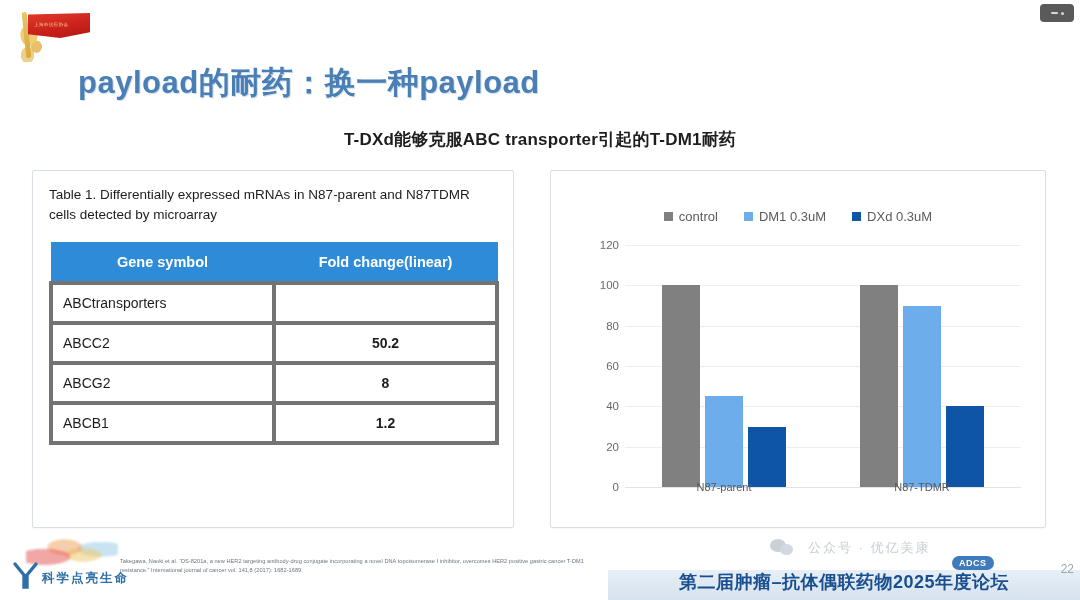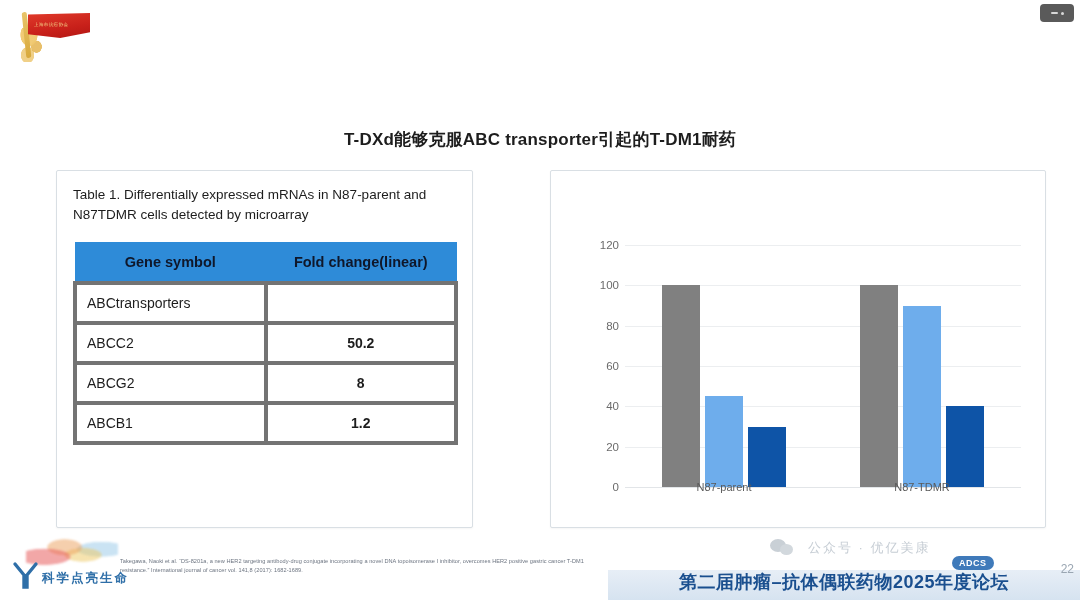--- a/index.html
+++ b/index.html
@@ -67,37 +67,37 @@
     letter-spacing: .2px;
   }
 
   
   .panel {
     position: absolute; background: #ffffff;
     border: 1px solid #d9dfe4;
     border-radius: 2px;
     box-shadow: 0 1px 2px rgba(0,0,0,.04);
   }
-  #left-panel  { left: 32px;  top: 170px; width: 417px; height: 358px; margin-left: 24px; }
+  #left-panel  { left: 32px;  top: 170px; width: 482px; height: 358px; }
   #right-panel { left: 550px; top: 170px; width: 496px; height: 358px; }
 
   
   .table-caption {
     margin: 14px 18px 0 16px;
     font-size: 13.5px; color: #1d1d1d; line-height: 1.45;
   }
   .gene-table {
     margin: 18px 14px 0 16px;
     width: calc(100% - 30px);
     border-collapse: collapse;
     table-layout: fixed;
   }
   .gene-table th {
     background: #2e8bd8;
-    color: #0f172a;
+    color: #ffffff;
     font-size: 14.5px; font-weight: bold;
     padding: 11px 6px;
     text-align: center;
     border: 1px solid #2e8bd8;
   }
   .gene-table td {
     font-size: 14px; color: #1d1d1d;
     padding: 10px 10px;
     border: 4px solid #737373;
     background: #fff;
@@ -215,20 +215,21 @@
       <i></i>
   </div>
 
   <div class="flag">
     <div class="ribbon"></div>
     <div class="pole"></div>
     <div class="cloth"></div>
     <div class="cloth-txt">上海市抗癌协会</div>
   </div>
 
+  <div class="main-title">payload的耐药：换一种payload</div>
   <div class="sub-title">T-DXd能够克服ABC transporter引起的T-DM1耐药</div>
 
   <div class="panel" id="left-panel">
     <div class="table-caption">Table 1. Differentially expressed mRNAs in N87-parent and N87TDMR cells detected by microarray</div>
     <table class="gene-table">
       <thead>
         <tr>
           <th>Gene symbol</th>
           <th>Fold change(linear)</th>
         </tr>
@@ -250,20 +251,34 @@
           <td class="name">ABCB1</td>
           <td class="value">1.2</td>
         </tr>
       </tbody>
     </table>
   </div>
 
   <div class="panel" id="right-panel">
     <div class="chart-wrap">
 
+      <div class="legend" id="chart-legend">
+          <div class="item">
+            <span class="swatch" style="background: rgb(128, 128, 128);"></span>
+            <span>control</span>
+          </div>
+          <div class="item">
+            <span class="swatch" style="background: rgb(110, 173, 236);"></span>
+            <span>DM1 0.3uM</span>
+          </div>
+          <div class="item">
+            <span class="swatch" style="background: rgb(14, 84, 167);"></span>
+            <span>DXd 0.3uM</span>
+          </div>
+        </div>
 
       <div class="ylabels" style="position:absolute;left:30px;top:74px;width:38px;height:242px;" id="y-labels">
           <span style="top: 100%;">0</span>
           <span style="top: 83.3333%;">20</span>
           <span style="top: 66.6667%;">40</span>
           <span style="top: 50%;">60</span>
           <span style="top: 33.3333%;">80</span>
           <span style="top: 16.6667%;">100</span>
           <span style="top: 0%;">120</span>
         </div>

